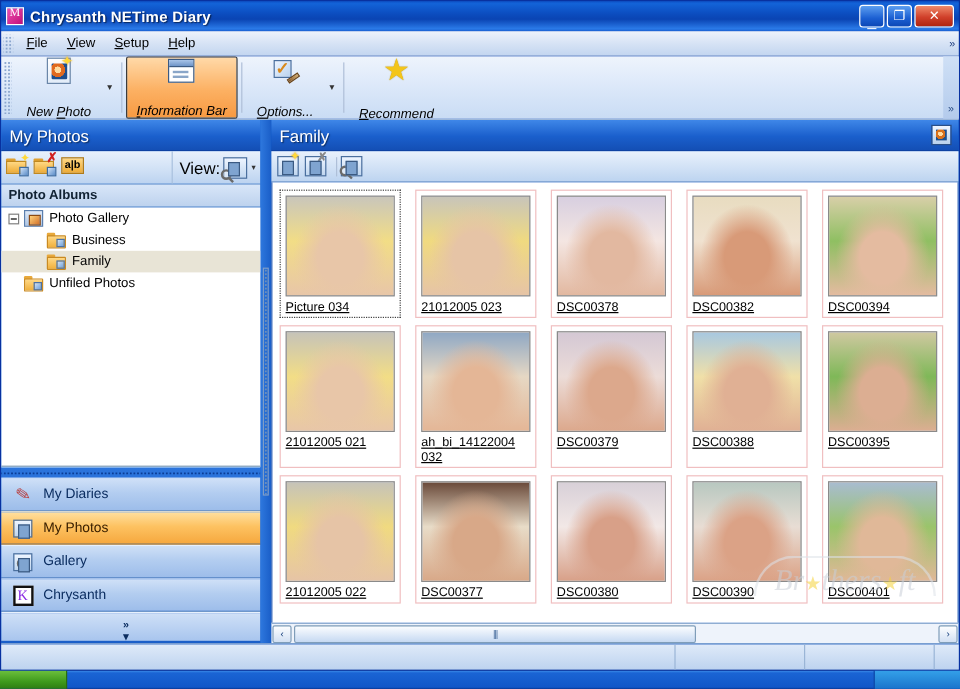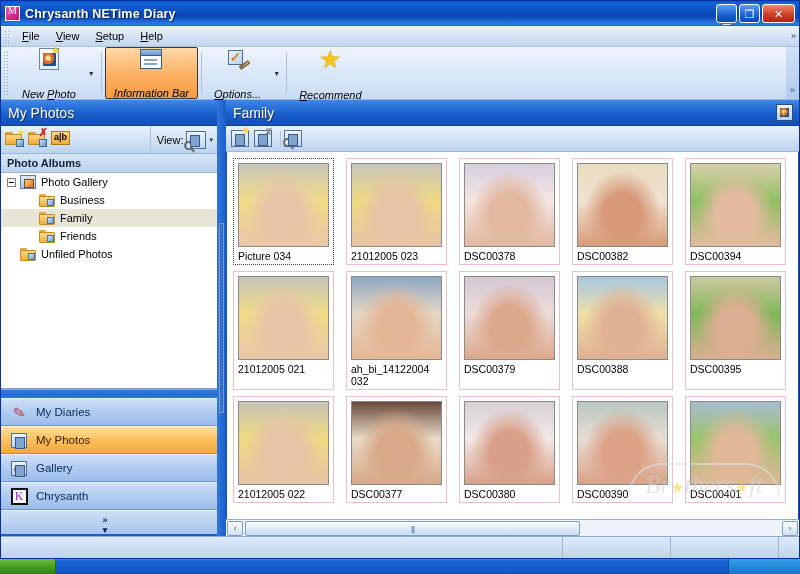--- a/index.html
+++ b/index.html
@@ -150,21 +150,21 @@
     display: flex; align-items: center;
     border-bottom: 1px solid #9bb6d8;
     padding-left: 4px;
   }
   .sm-icon { width: 20px; height: 18px; margin-right: 3px; cursor: default; position: relative; }
   #view-box {
     margin-left: auto; display: flex; align-items: center;
     padding-right: 4px; border-left: 1px solid #a8c0de; padding-left: 6px;
     height: 100%;
   }
-  #view-box .vlabel { font-size: 11px; color: #000; margin-right: 3px; }
+  #view-box .vlabel { font-size: 14px; color: #000; margin-right: 3px; }
   #albums-header {
     height: 19px; flex: 0 0 19px;
     background: linear-gradient(to bottom,#d8e6f8,#bdd2ee);
     border-bottom: 1px solid #9bb6d8;
     display: flex; align-items: center; padding-left: 6px;
     font-size: 11px; color: #123; font-weight: bold;
   }
   #tree {
     flex: 1; background: #ffffff;
     margin: 0; overflow: hidden; position: relative;
@@ -264,21 +264,21 @@
   #right .pane-header { justify-content: space-between; padding-right: 6px; }
   #right-toolbar {
     height: 26px; flex: 0 0 26px;
     background: linear-gradient(to bottom,#e9f1fc,#cfe0f5 60%,#bdd4f0);
     display: flex; align-items: center; padding-left: 5px;
     border-bottom: 1px solid #9bb6d8;
   }
   #gallery {
     flex: 1; background: #ffffff; overflow: hidden; position: relative;
     padding: 6px 0 0 6px;
-    border-left: 1px solid #164fae; border-right: 1px solid #164fae;
+    border-left: 1px solid #164fae; border-right: 1px solid #164fae; text-decoration: underline;
   }
   #grid { display: flex; flex-wrap: wrap; align-content: flex-start; gap: 0; }
   .cell {
     width: 101px; margin: 0 12px 6px 0;
     border: 1px solid #f0bfc0; background: #fff;
     padding: 4px 4px 2px 4px;
     display: flex; flex-direction: column; align-items: flex-start;
     cursor: default;
   }
   .cell.focused { border: 1px dotted #404040; }
@@ -594,30 +594,20 @@
             <div class="tindent"></div>
           <span class="ficon">
               <span class="tab"></span>
               <span class="bodyf"></span>
               <span class="ph"></span>
             </span>
           <span class="tlabel2">Family</span>
         </div>
         <div class="tnode">
           <div class="tspacer"></div>
-            <div class="tindent"></div>
-          <span class="ficon">
-              <span class="tab"></span>
-              <span class="bodyf"></span>
-              <span class="ph"></span>
-            </span>
-          <span class="tlabel2">Friends</span>
-        </div>
-        <div class="tnode">
-          <div class="tspacer"></div>
           <span class="ficon">
               <span class="tab"></span>
               <span class="bodyf"></span>
               <span class="ph"></span>
             </span>
           <span class="tlabel2">Unfiled Photos</span>
         </div>
       </div>
 
       <div id="nav">

